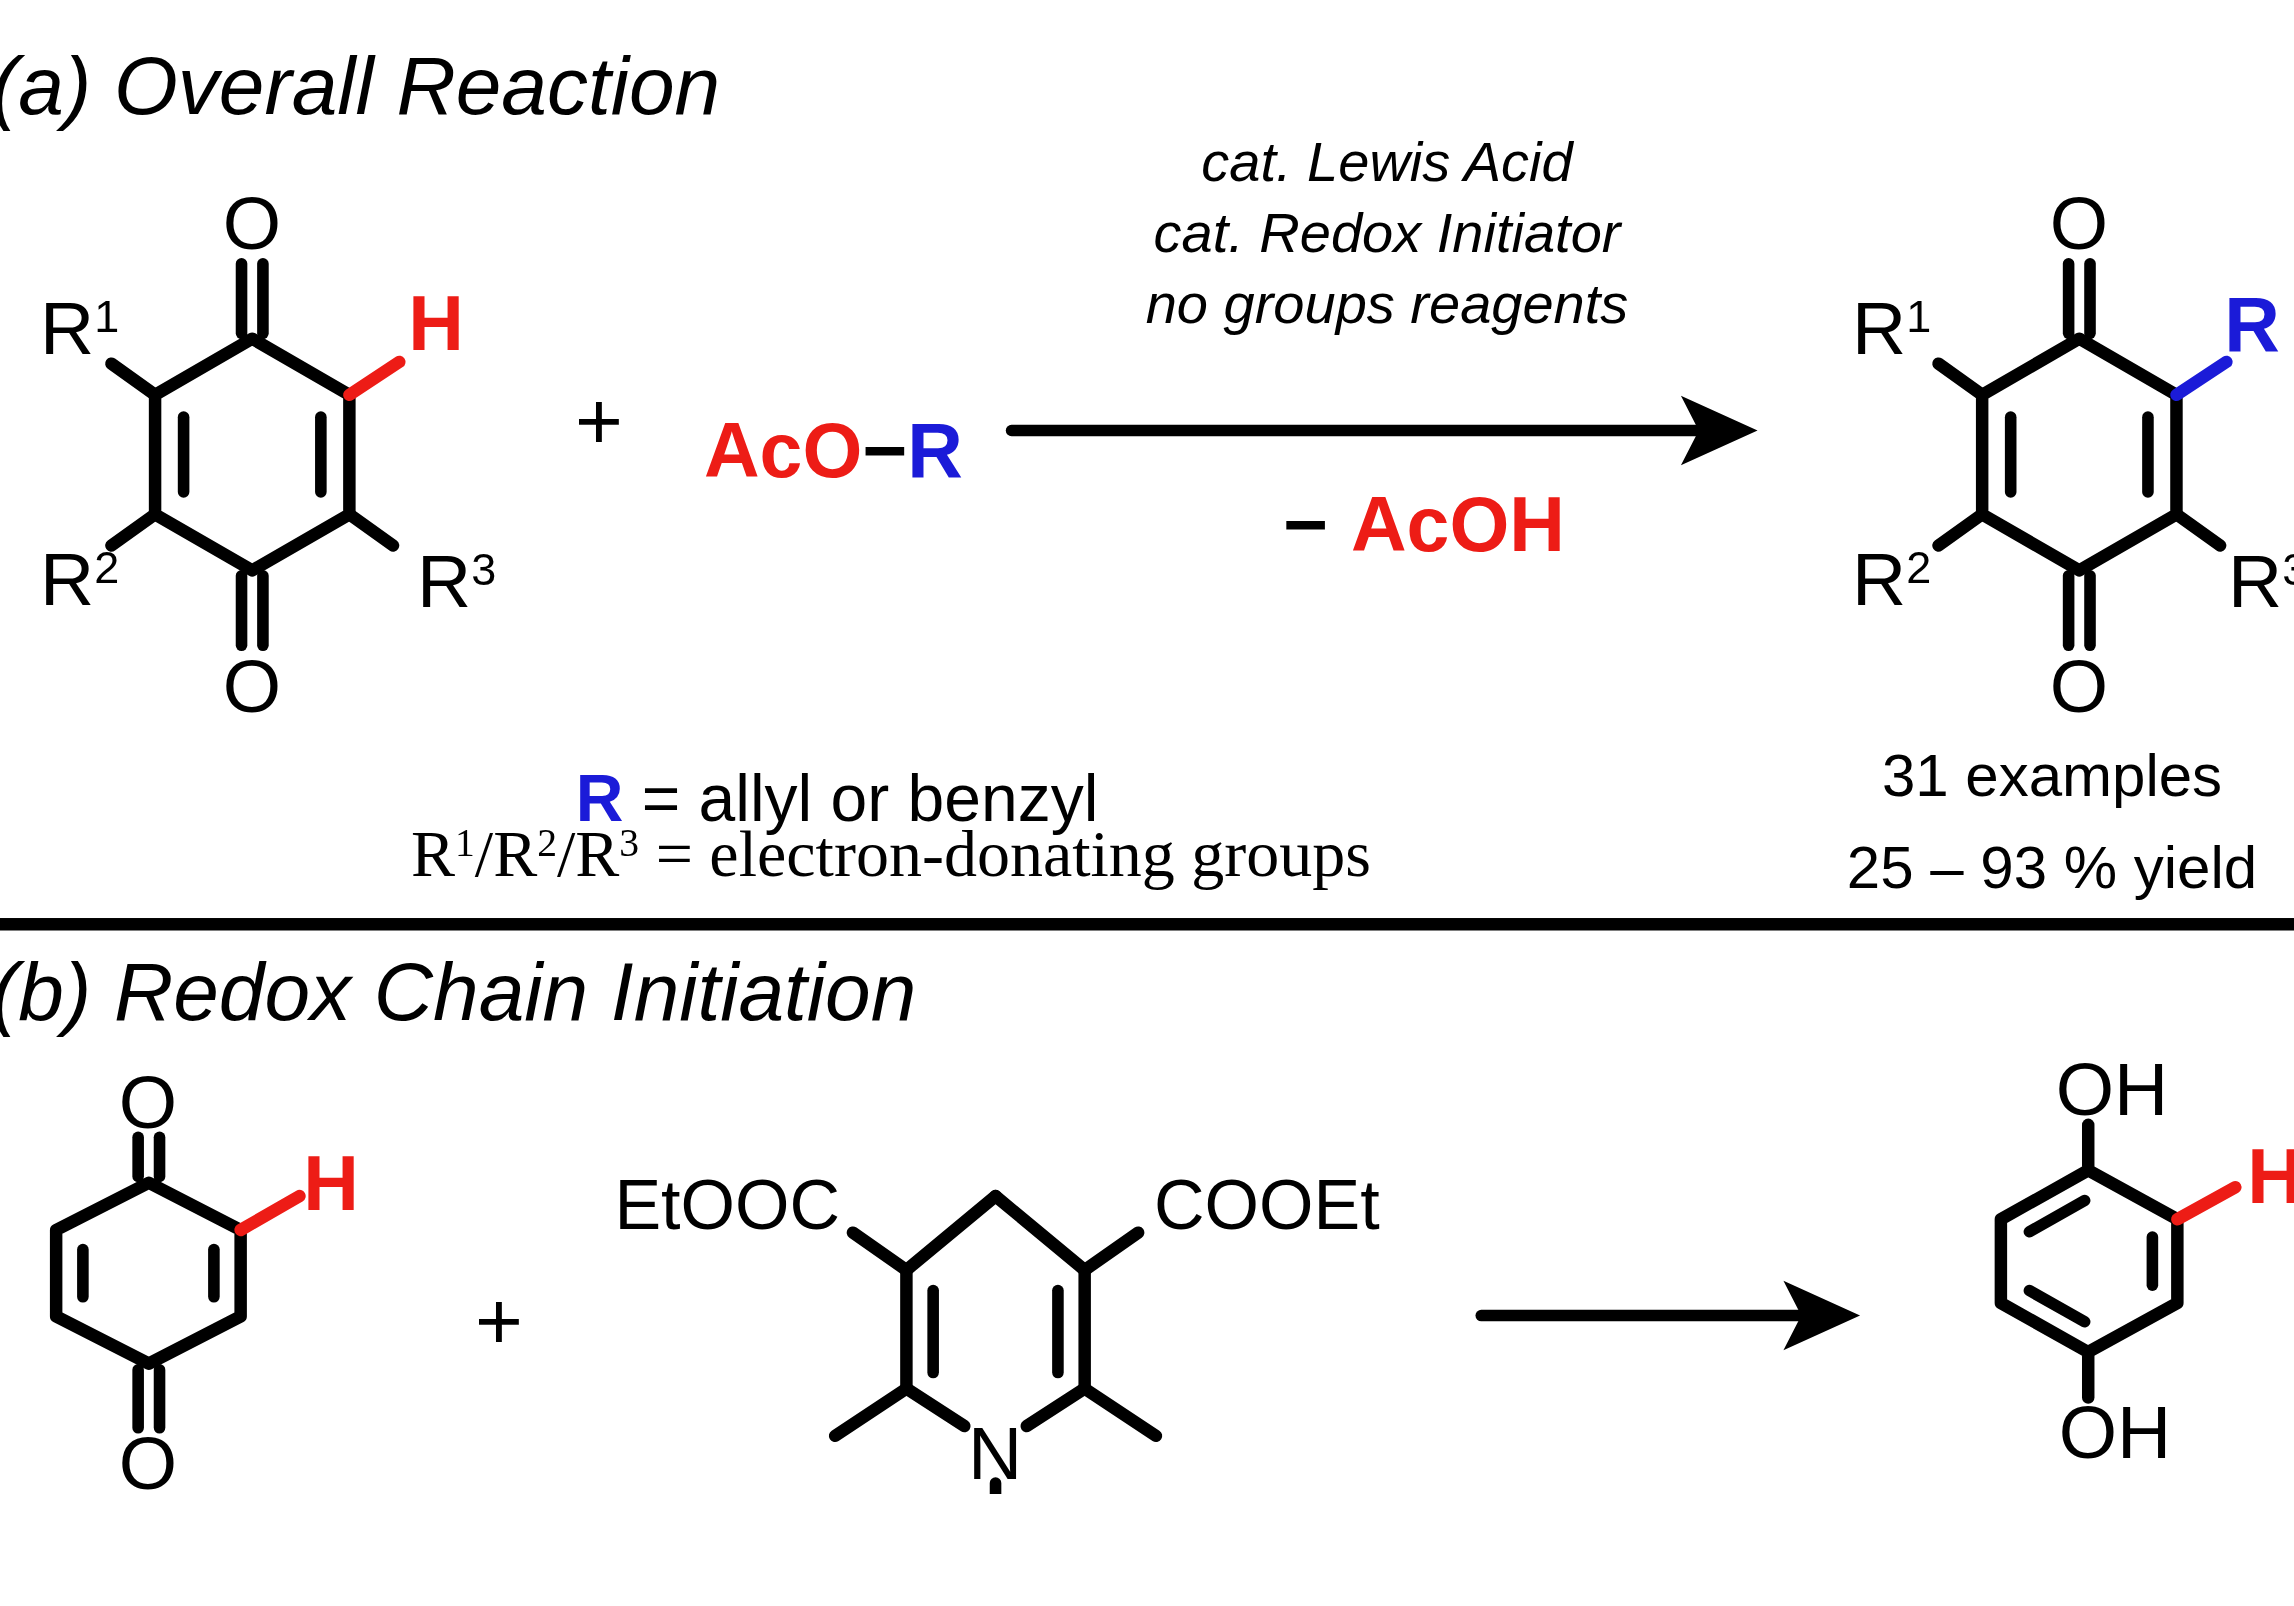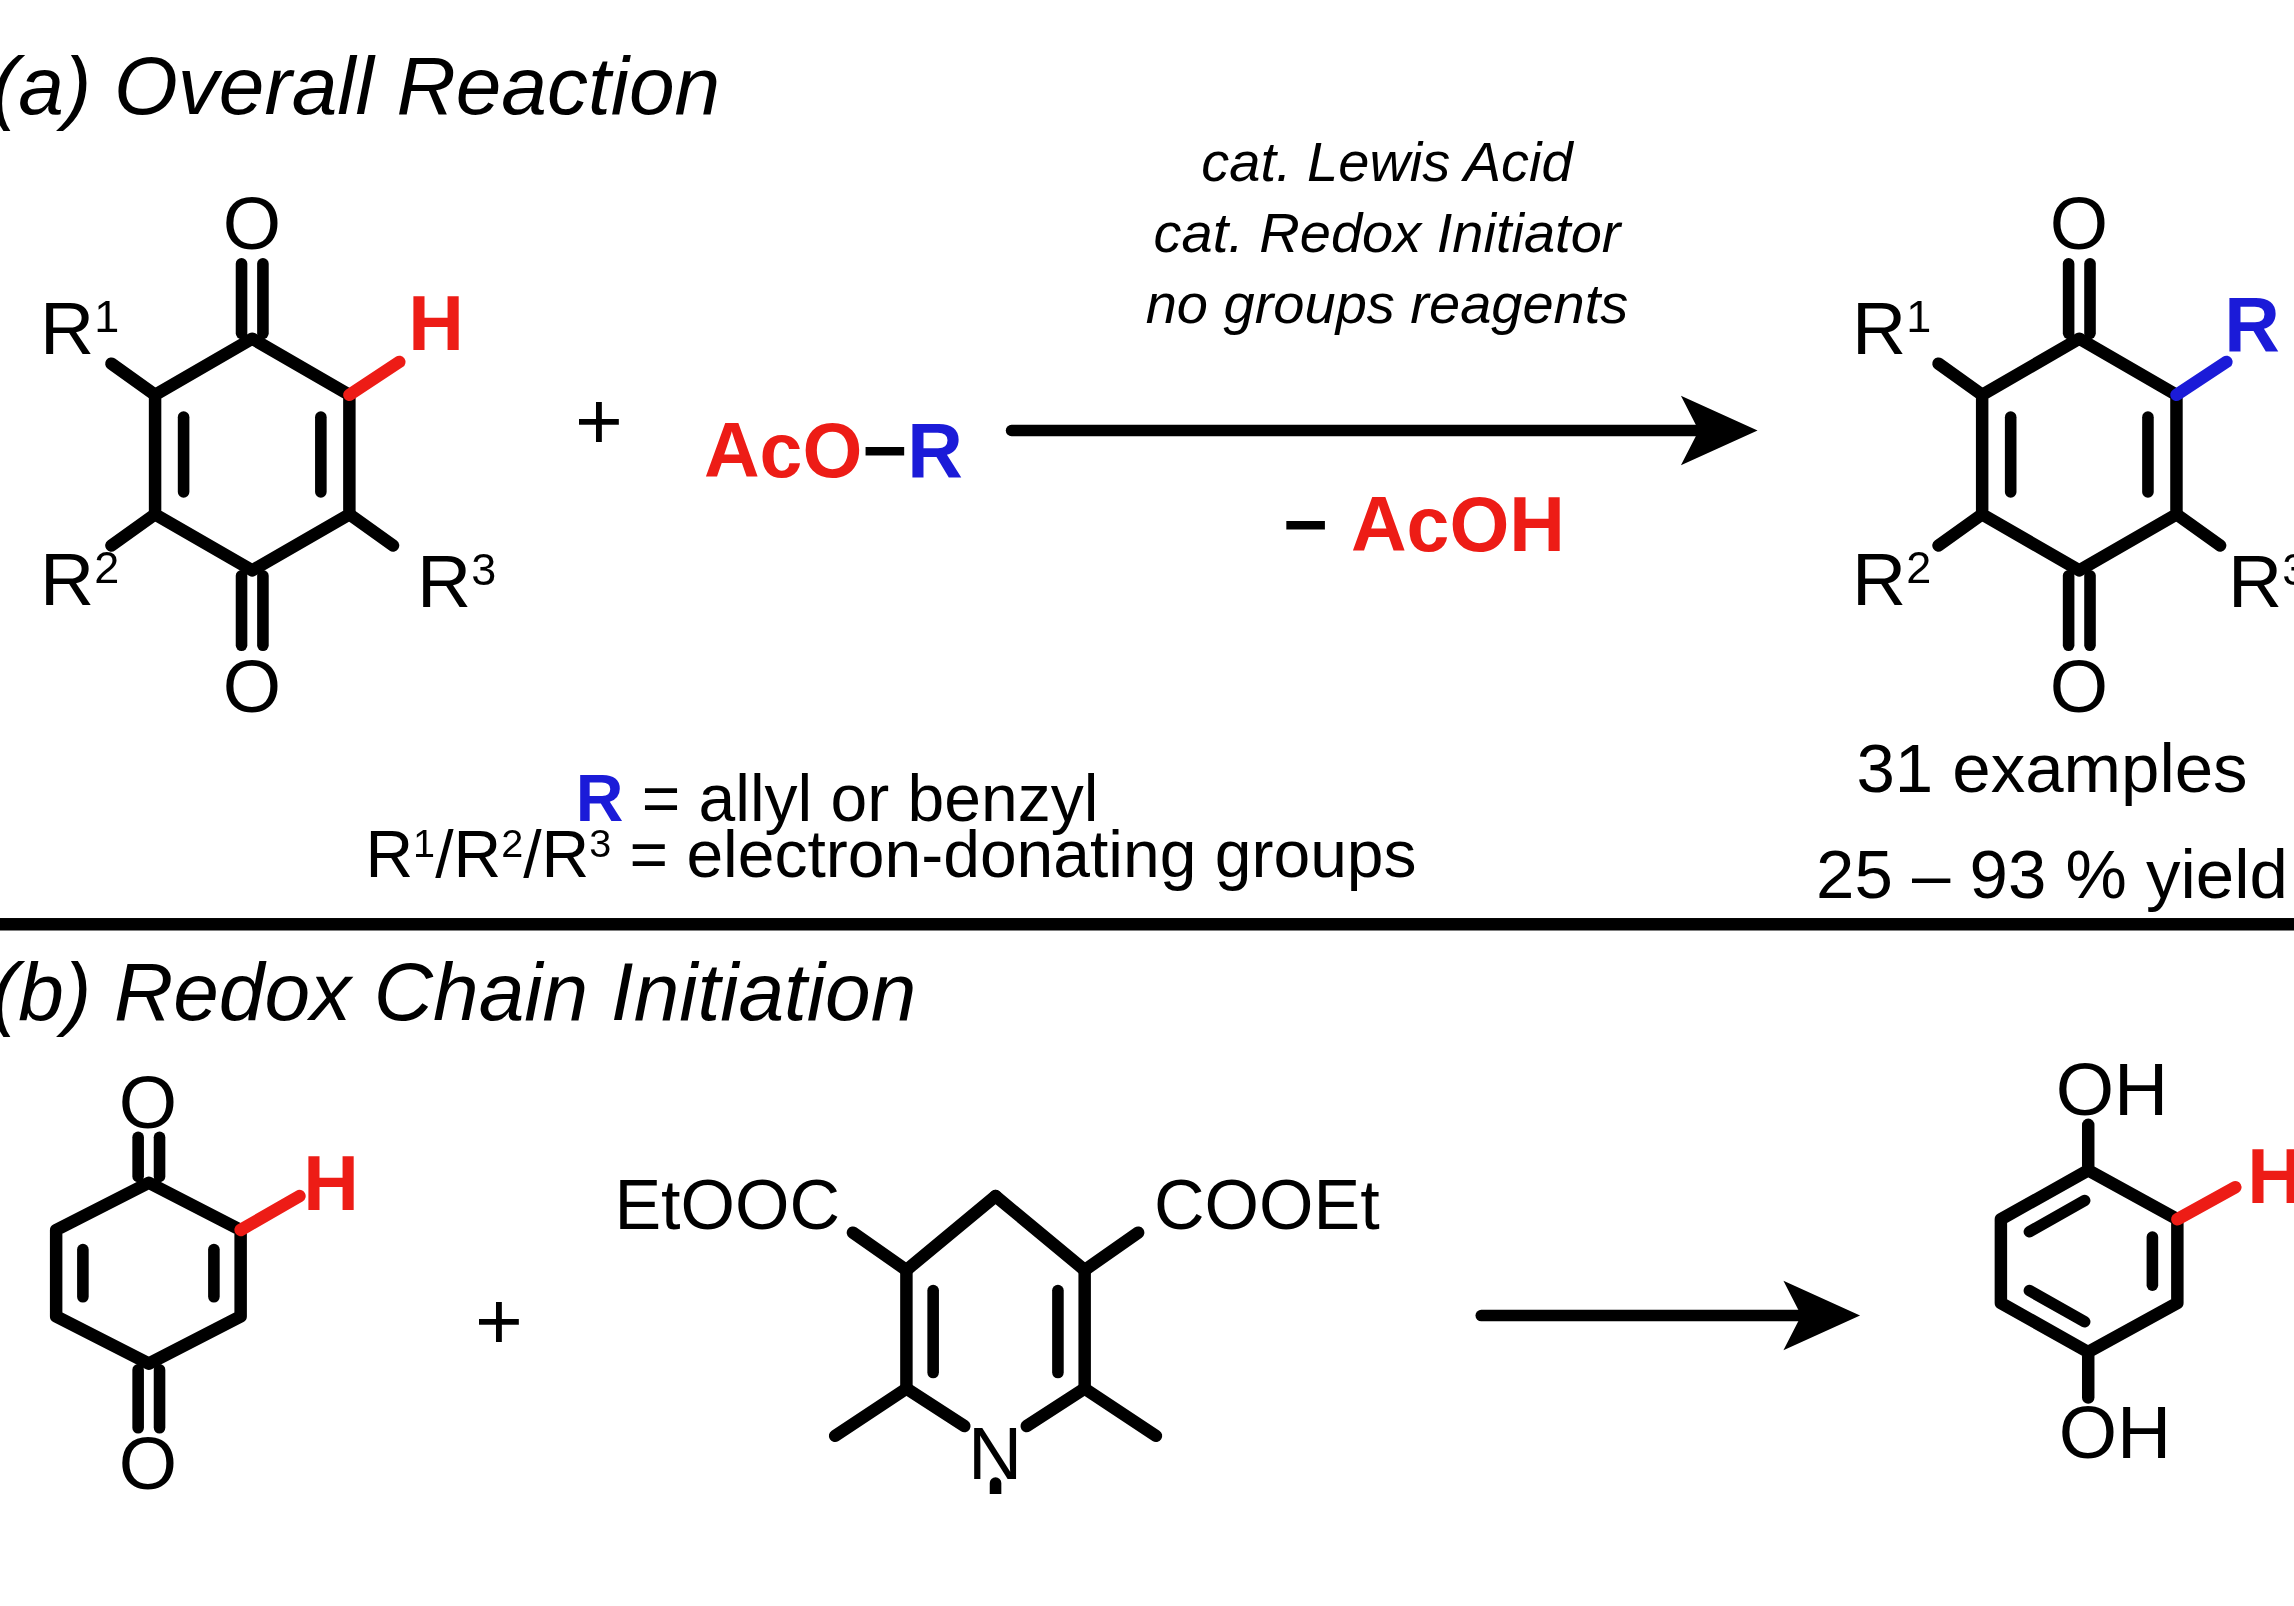--- a/index.html
+++ b/index.html
@@ -15,21 +15,21 @@
   .fill-black{fill:#000;stroke:none;}
   .txt{position:absolute;white-space:nowrap;line-height:1;}
   .c{transform:translate(-50%,-50%);}
   .l{transform:translateY(-50%);}
   .r{transform:translateY(-50%);text-align:center;}
   .italic{font-style:italic;}
   .bold{font-weight:bold;}
   .red{color:#ed1c16;}
   .blue{color:#1b1bd8;}
   .fs92{font-size:82px;} .fs86{font-size:77px;} .fs84{font-size:75px;}
-  .fs78{font-size:70px;} .fs76{font-size:56px;} .fs74{font-size:66px;} .fs72{font-size:69px;}
+  .fs78{font-size:70px;} .fs76{font-size:56px;} .fs74{font-size:66px;} .fs72{font-size:60px;}
   .sup{font-size:0.6em;position:relative;top:-0.5em;}
   .center-text{text-align:center;}
   .cond-line{line-height:1.27;}
   .res-line{line-height:1.53;}
   .sp-right{margin-right:23px;}
 </style>
 </head>
 <body>
 
 <div class="canvas">
@@ -136,21 +136,21 @@
   <div class="txt l bold fs86" style="left:1283px;top:524px;"><span class="sp-right">−</span><span class="red">AcOH</span></div>
 
   <div class="txt c fs84" style="left:2079px;top:223px;">O</div>
   <div class="txt c fs84" style="left:2079px;top:686px;">O</div>
   <div class="txt l fs84" style="left:1852px;top:328px;"><span>R</span><span class="sup">1</span></div>
   <div class="txt l fs84" style="left:1852px;top:579px;"><span>R</span><span class="sup">2</span></div>
   <div class="txt l fs84" style="left:2228px;top:581px;"><span>R</span><span class="sup">3</span></div>
   <div class="txt c bold blue fs86" style="left:2252px;top:324px;">R</div>
 
   <div class="txt c fs74" style="left:837px;top:798px;"><span class="blue bold">R</span><span> = allyl or benzyl</span></div>
-  <div class="txt c fs74" style="left:891px;top:854px;"><span>R</span><span class="sup">1</span><span>/</span><span>R</span><span class="sup">2</span><span>/</span><span>R</span><span class="sup">3</span><span> = electron-donating groups</span></div>
+  <div class="txt c fs74" style="left:891px;top:854px;font-family:Liberation Serif, serif;"><span>R</span><span class="sup">1</span><span>/</span><span>R</span><span class="sup">2</span><span>/</span><span>R</span><span class="sup">3</span><span> = electron-donating groups</span></div>
 
   <div class="txt c fs72 center-text" style="left:2052px;top:822px;">
     <div class="res-line">31 examples</div>
     <div class="res-line">25 – 93 % yield</div>
   </div>
 
   <div class="txt l italic fs92" style="left:-9px;top:992px;">(b) Redox Chain Initiation</div>
 
   <div class="txt c fs84" style="left:148px;top:1102px;">O</div>
   <div class="txt c fs84" style="left:148px;top:1463px;">O</div>

